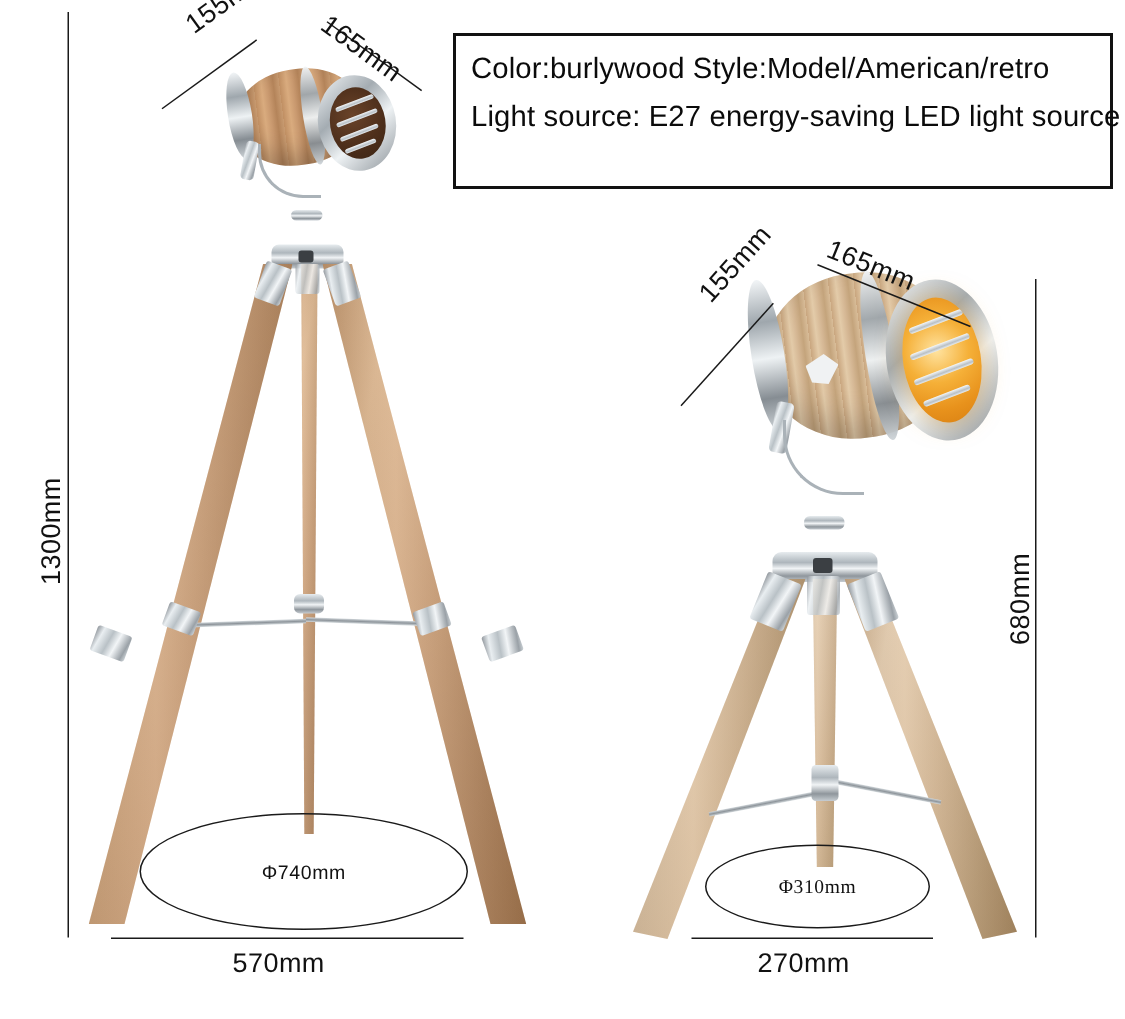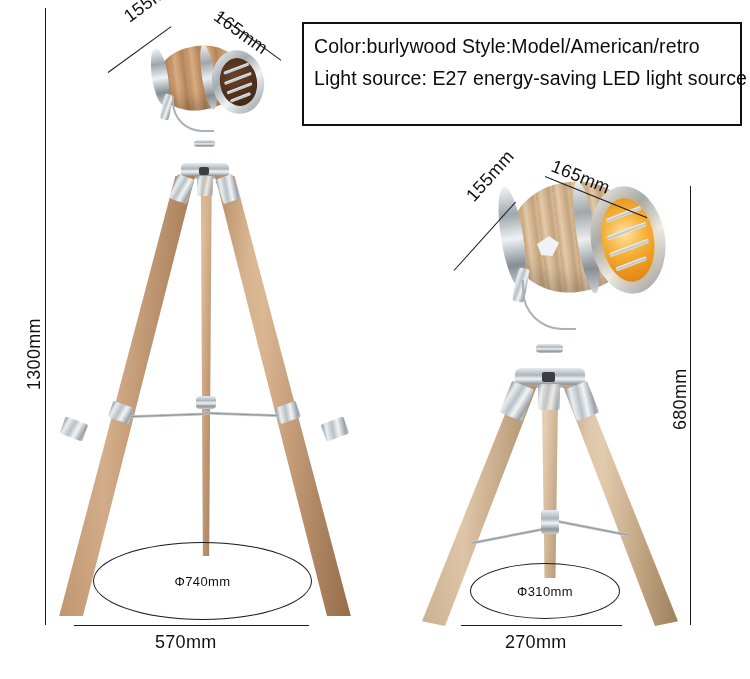--- a/index.html
+++ b/index.html
@@ -268,20 +268,20 @@
     <div class="abs diag" style="left:54px;top:270px;width:92px;transform:rotate(-48deg);"></div>
     <div class="abs dim" style="left:62px;top:192px;transform:rotate(-48deg);transform-origin:left top;">155mm</div>
 
     <div class="abs diag" style="left:145px;top:176px;width:110px;transform:rotate(22deg);"></div>
     <div class="abs dim" style="left:156px;top:156px;transform:rotate(22deg);transform-origin:left top;">165mm</div>
   </div>
 
   <div class="abs vline" style="left:690px;top:186px;height:439px;"></div>
   <div class="abs dim rot-90" style="left:670px;top:430px;">680mm</div>
 
-  <div class="abs ellipse" style="left:470px;top:563px;width:150px;height:56px;">
+  <div class="abs ellipse" style="left:470px;top:563px;width:150px;height:56px;font-family:Liberation Serif, serif;">
     <div class="ellipse-label">Φ310mm</div>
   </div>
 
   <div class="abs hline" style="left:461px;top:625px;width:161px;"></div>
   <div class="abs dim" style="left:505px;top:632px;">270mm</div>
 
 </div>
 
 </body></html>

